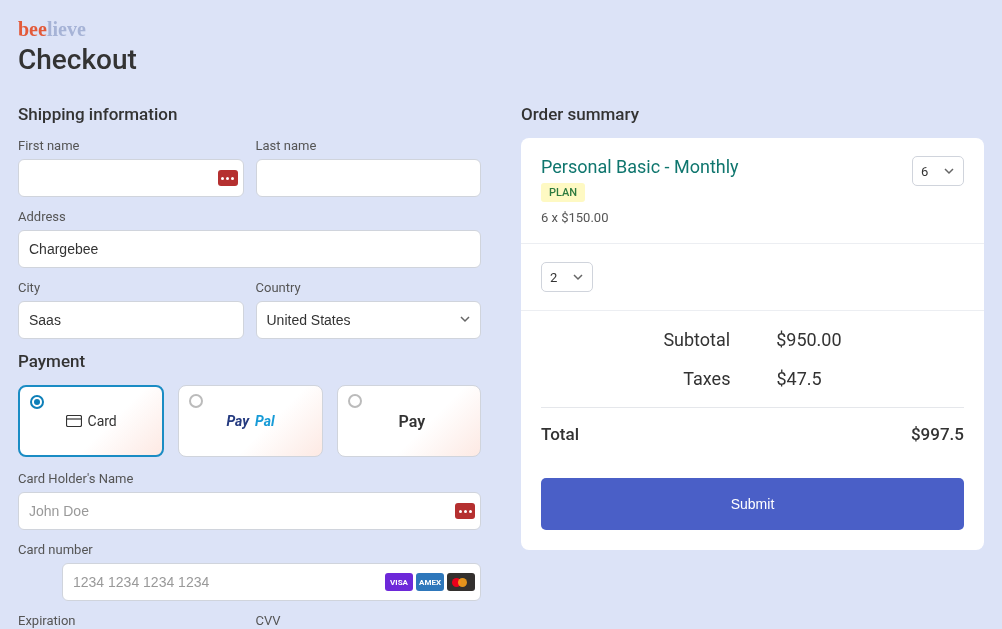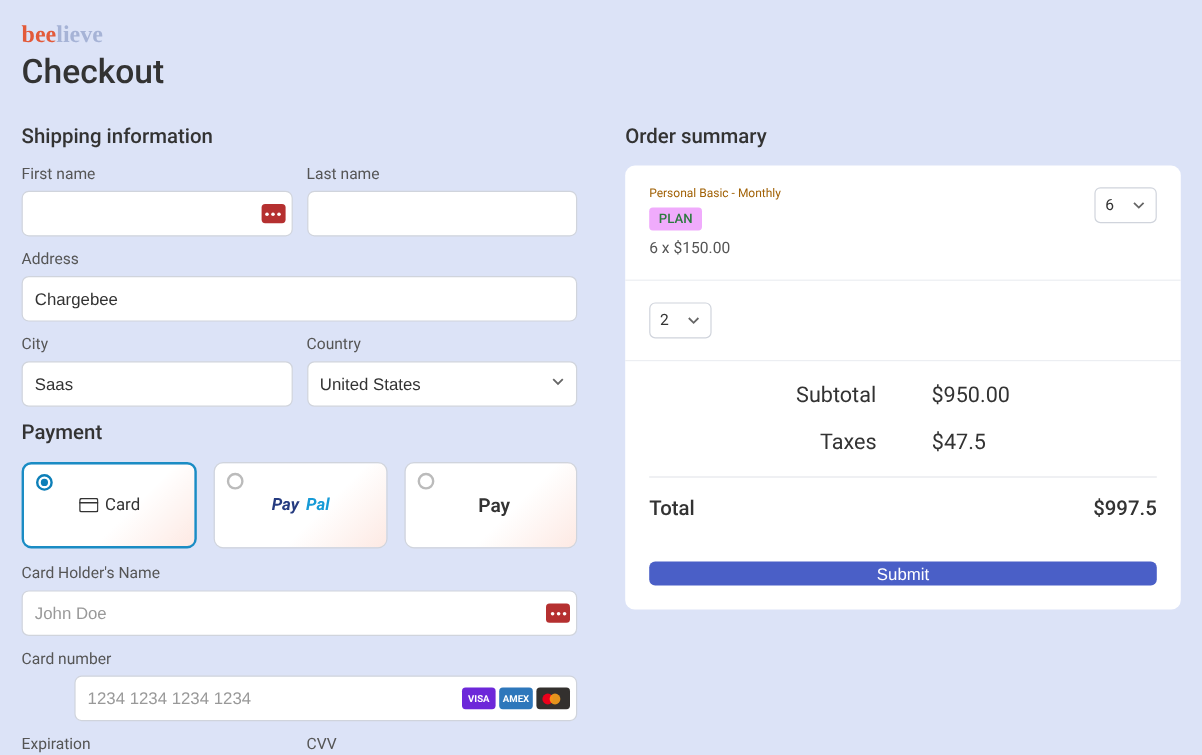--- a/index.html
+++ b/index.html
@@ -143,21 +143,21 @@
   padding: 0;
 }
 .summary-item {
   padding: 18px 20px;
   border-bottom: 1px solid #eceef2;
   display: flex;
   justify-content: space-between;
 }
 .summary-item .iteml { display: flex; flex-direction: column; gap: 6px; align-items: flex-start; }
 .badge-plan {
-  background: #f0abfc;
+  background: #fef9c3;
   color: #2c7a3f;
   font-size: 11px;
   padding: 3px 8px;
   border-radius: 3px;
   font-weight: 500;
 }
 .badge-onetime {
   background: #d0f3eb;
   color: #2a7a6b;
   font-size: 11px;
@@ -183,30 +183,30 @@
 }
 .divider { height:1px; background:#e5e7eb; margin: 6px 0 16px; }
 .total-row {
   display:flex; justify-content:space-between;
   font-size: 17px; font-weight: 500;
   margin-bottom: 24px;
 }
 .submit {
   width: calc(100% - 40px);
   margin: 0 20px 20px;
-  height: 20px;
+  height: 52px;
   background: #4a5fc7;
   color: #fff;
   border: none;
   border-radius: 5px;
   font-size: 14px;
   cursor: pointer;
 }
 .chev-svg { width: 12px; height: 12px; }
-.itemname { font-size: 10px; color: #a16207; }
+.itemname { font-size: 18px; color: #0f766e; }
 .itemprice { font-size: 13px; color: #555; margin-top: 2px; }
 </style>
 </head>
 <body>
 
 <div class="logo">
   <span class="b1">bee</span><span class="b2">lieve</span>
 </div>
 <h1>Checkout</h1>
 

